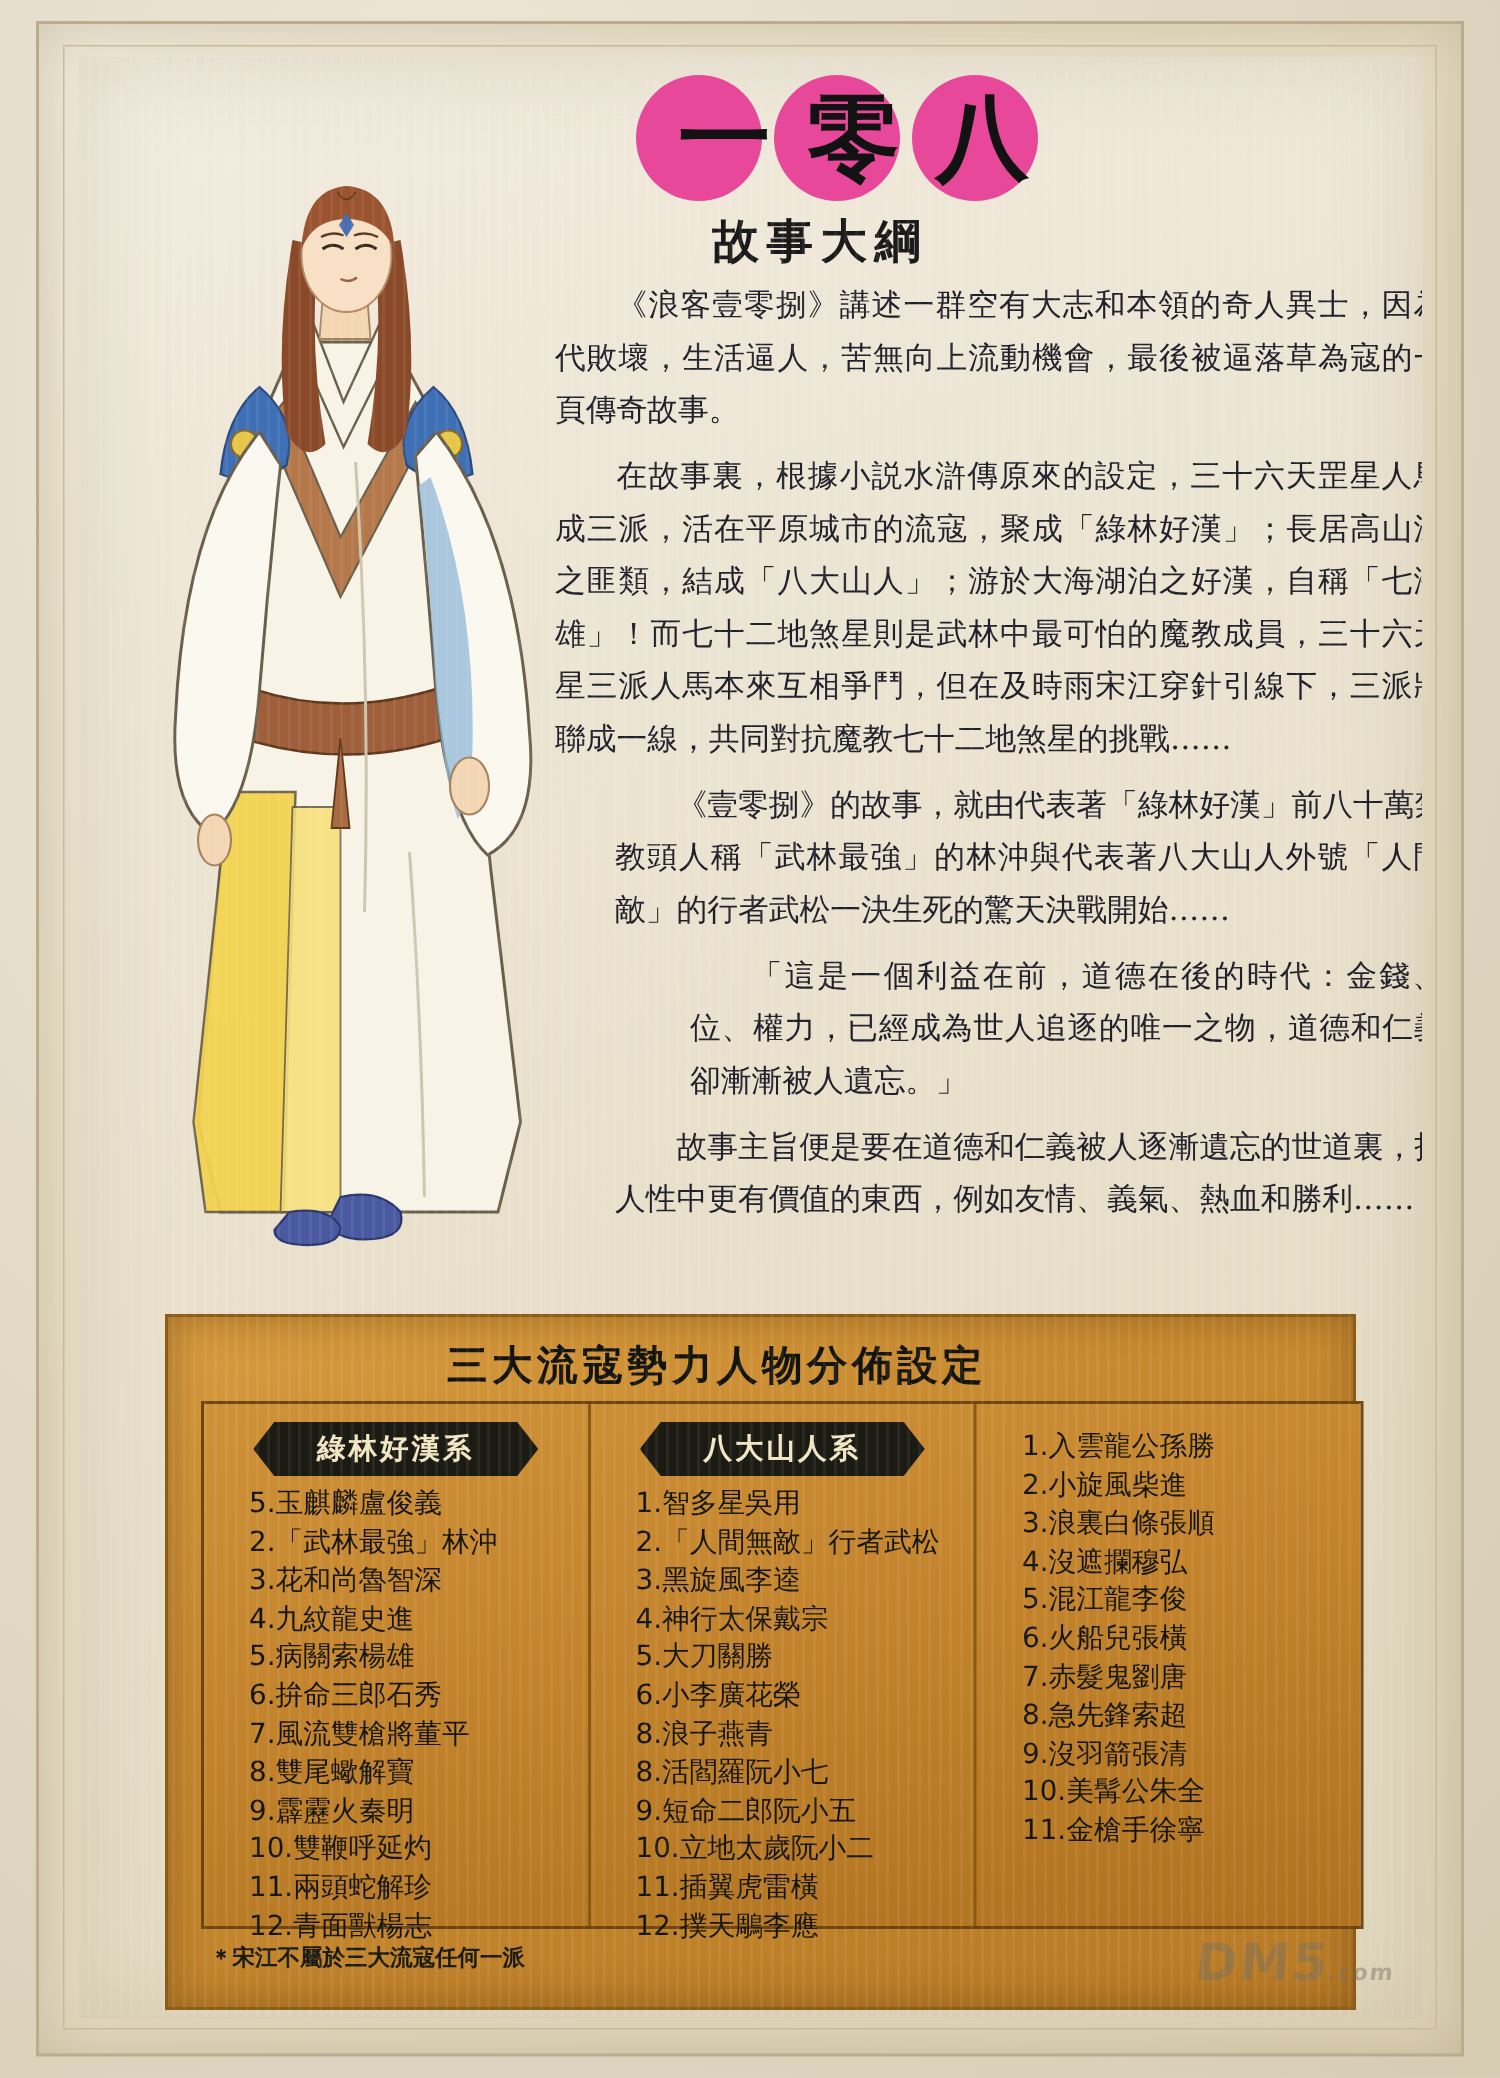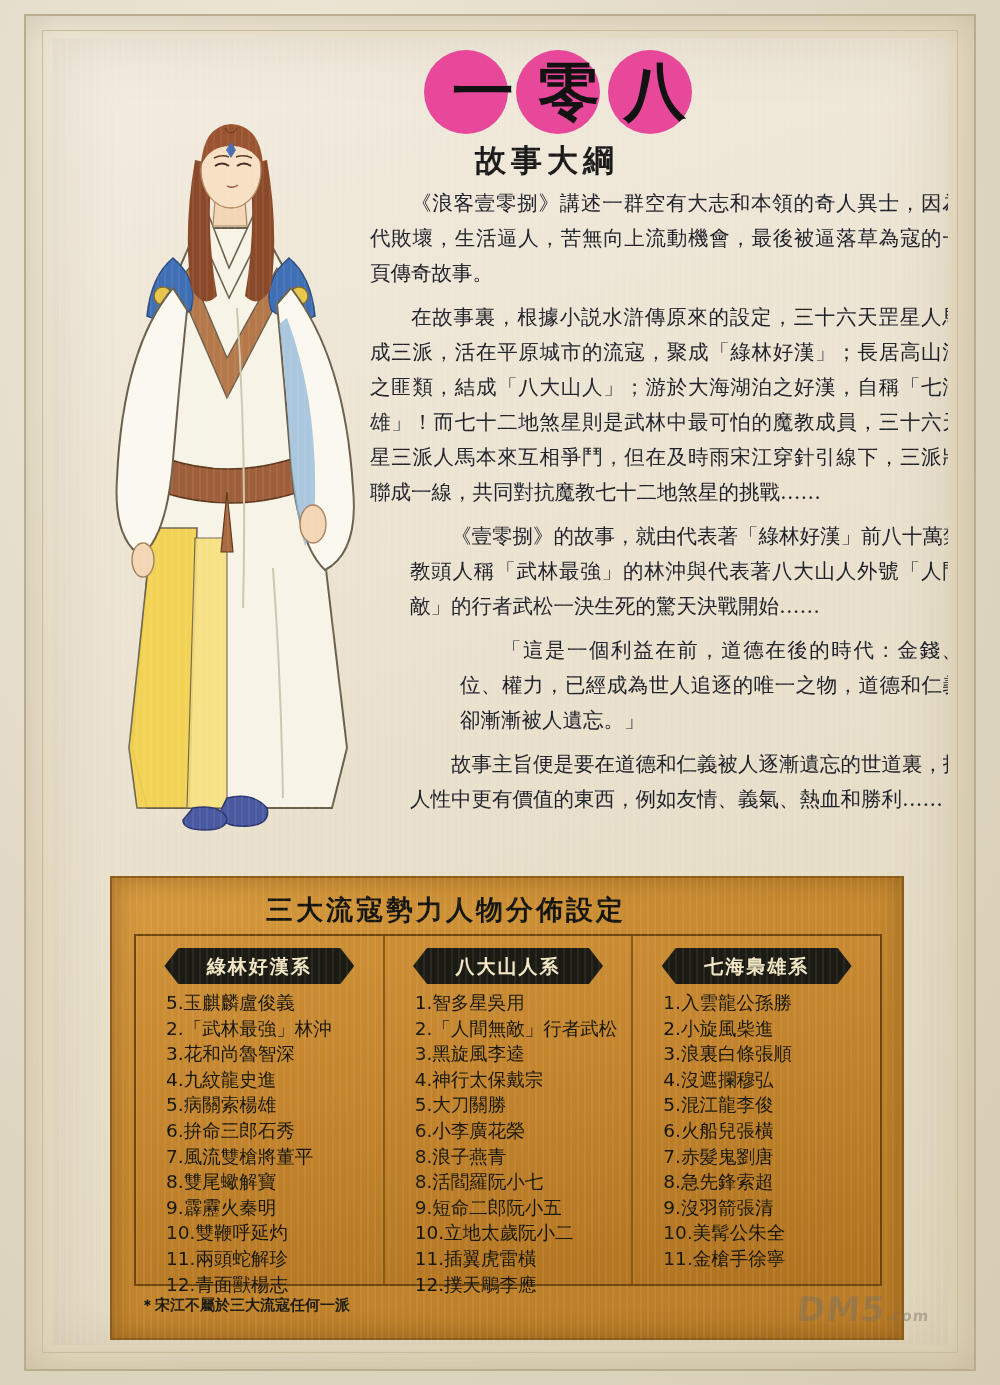--- a/index.html
+++ b/index.html
@@ -80,26 +80,27 @@
 
   
   .panel{
     position:absolute;left:58px;top:838px;width:790px;height:460px;
     background:linear-gradient(160deg,#d79a3e 0%,#c88a30 35%,#b87a25 100%);
     border:2px solid #8d5c16;
     box-shadow:inset 0 0 26px rgba(90,55,10,.45);
   }
   .panel-title{
     position:absolute;left:0;top:14px;width:668px;text-align:center;
-    font-size:27px;font-weight:bold;color:#14140f;letter-spacing:3px;
+    font-size:27px;font-weight:bold;color:#14140f;letter-spacing:3px;padding-left:32px;
   }
   .panel-inner{
     position:absolute;left:22px;top:56px;width:744px;height:348px;
     border:2px solid #6d4510;
     background:linear-gradient(170deg,#cf9138 0%,#c1822b 50%,#b0721f 100%);
+    padding-left:27px;
   }
   .cols{position:absolute;inset:0;display:flex;}
   .col{flex:1;position:relative;padding-top:12px;}
   .col + .col{border-left:2px solid #8a5a15;}
   .col-head{
     position:relative;width:190px;margin:0 auto 6px auto;height:36px;
   }
   .col-head .ribbon{
     position:absolute;left:0;top:0;width:190px;height:36px;
     background:#1b1b14;
@@ -251,24 +252,20 @@
               <li>8.浪子燕青</li>
               <li>8.活閻羅阮小七</li>
               <li>9.短命二郎阮小五</li>
               <li>10.立地太歲阮小二</li>
               <li>11.插翼虎雷橫</li>
               <li>12.撲天鵰李應</li>
             </ul>
           </div>
 
           <div class="col">
-            <div class="col-head">
-              <div class="ribbon"></div>
-              <div class="ribbon-txt">七海梟雄系</div>
-            </div>
             <ul>
               <li>1.入雲龍公孫勝</li>
               <li>2.小旋風柴進</li>
               <li>3.浪裏白條張順</li>
               <li>4.沒遮攔穆弘</li>
               <li>5.混江龍李俊</li>
               <li>6.火船兒張橫</li>
               <li>7.赤髮鬼劉唐</li>
               <li>8.急先鋒索超</li>
               <li>9.沒羽箭張清</li>

